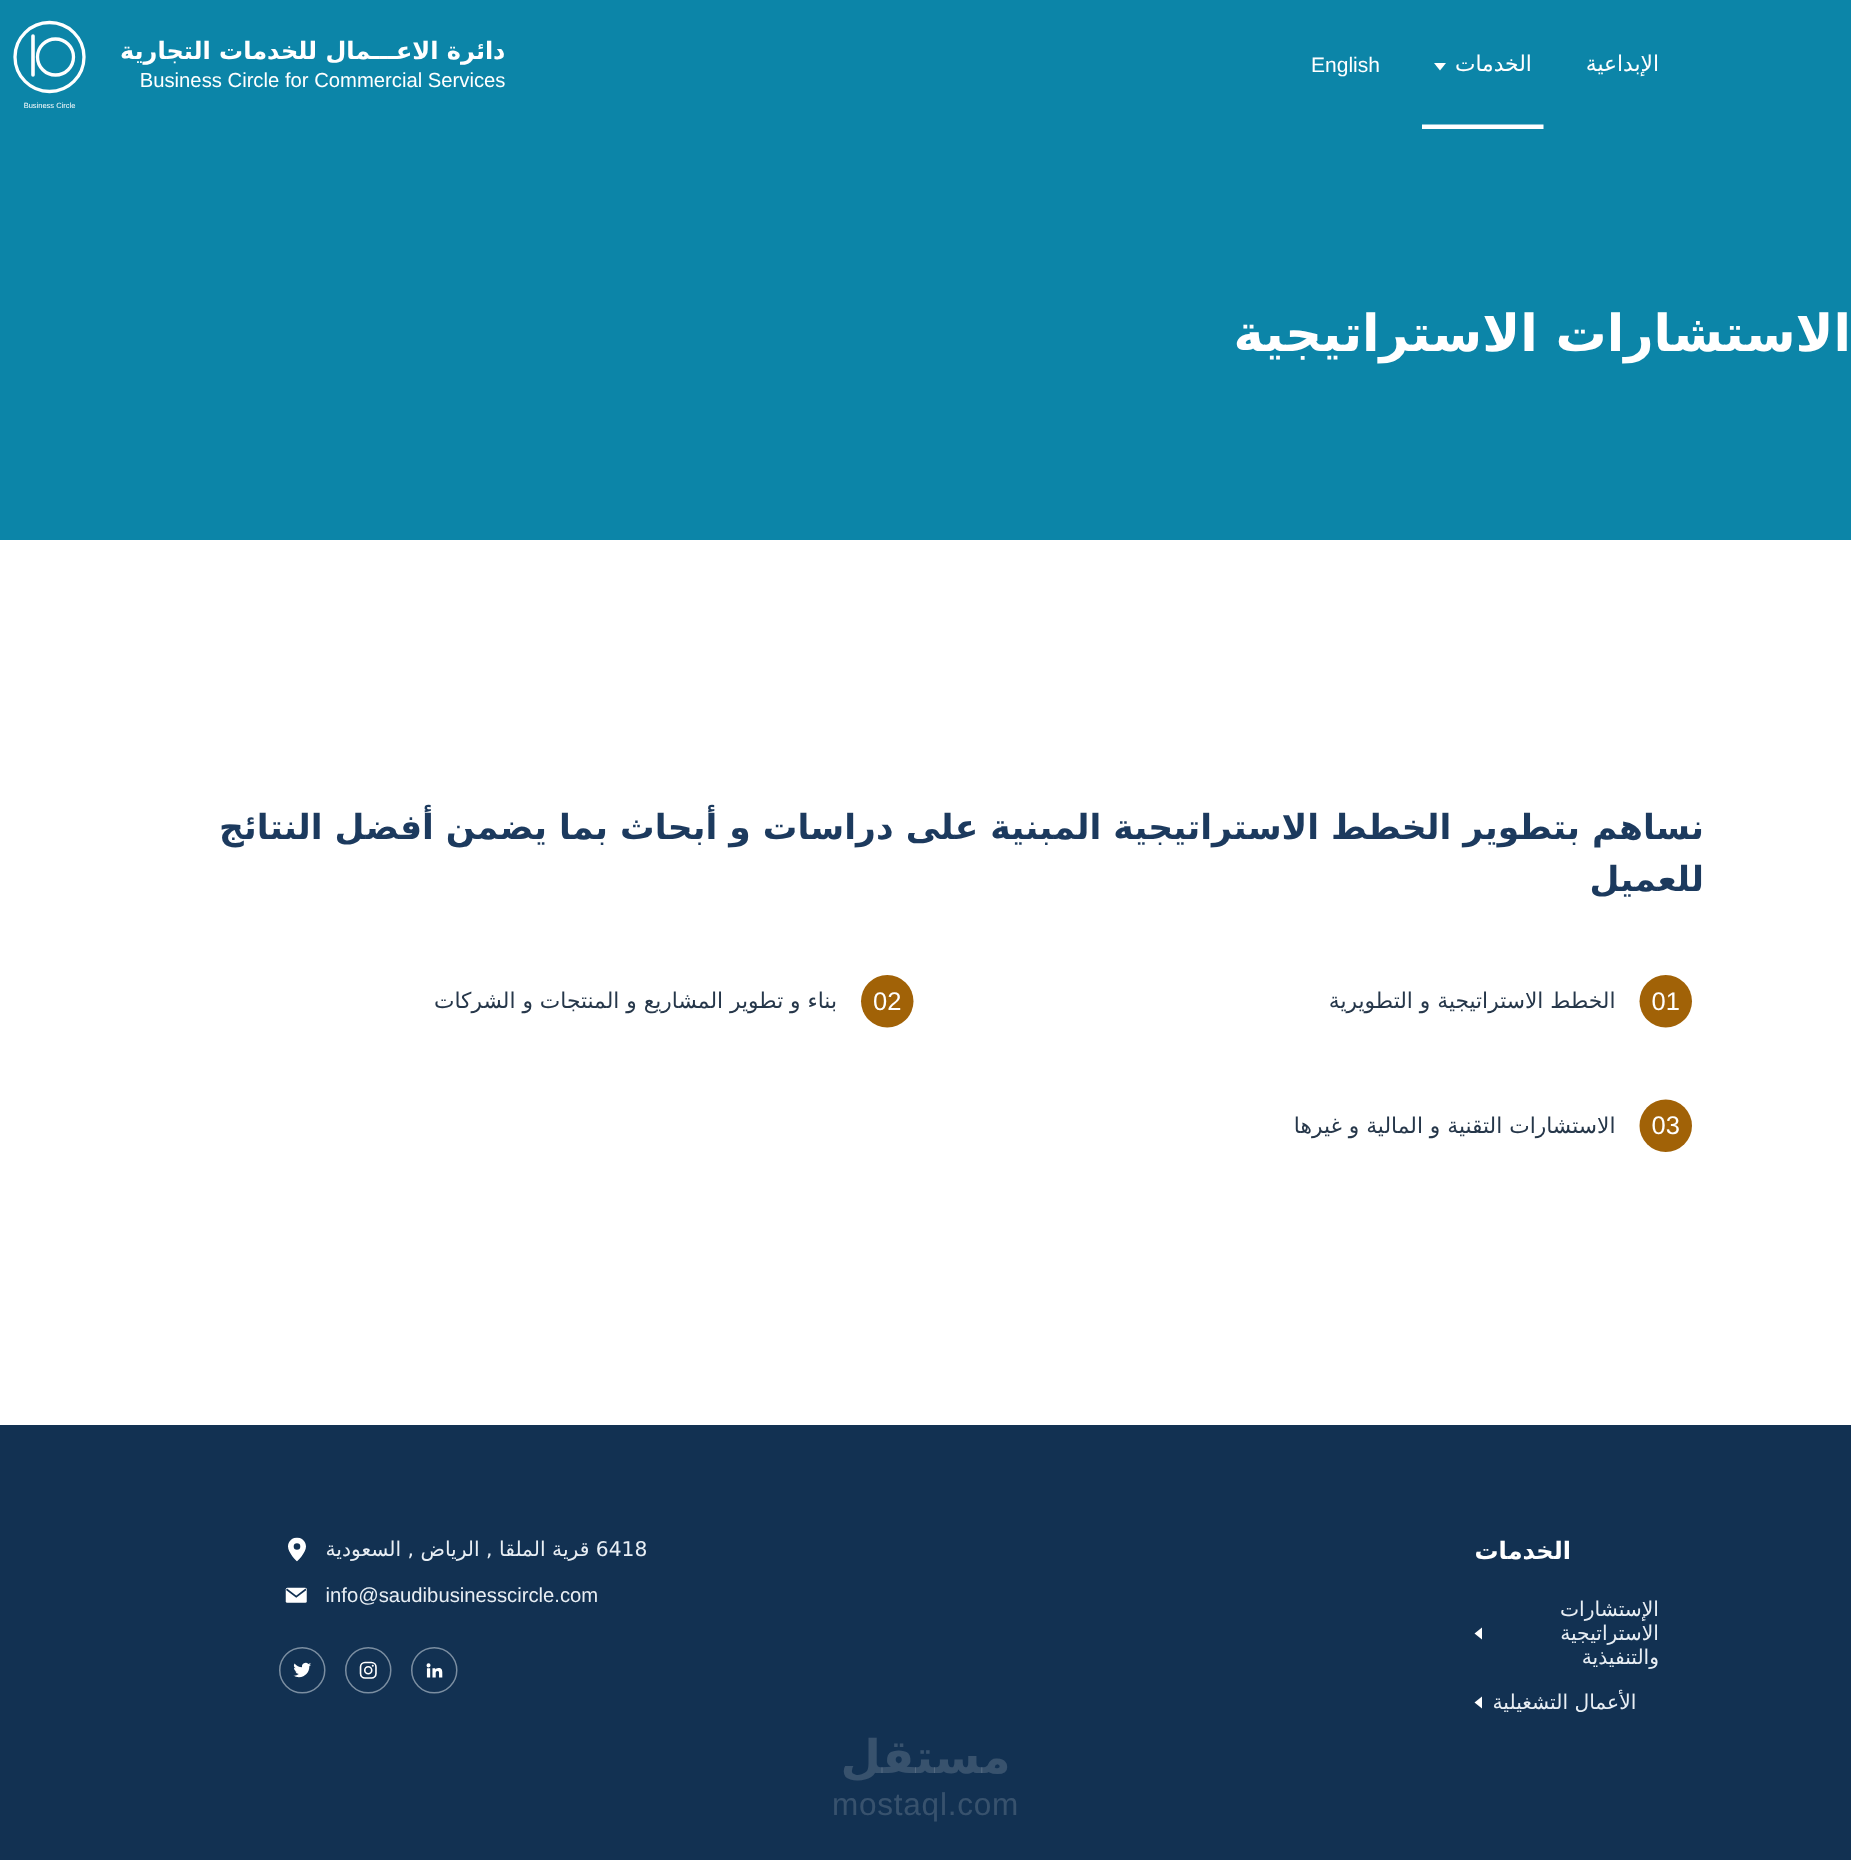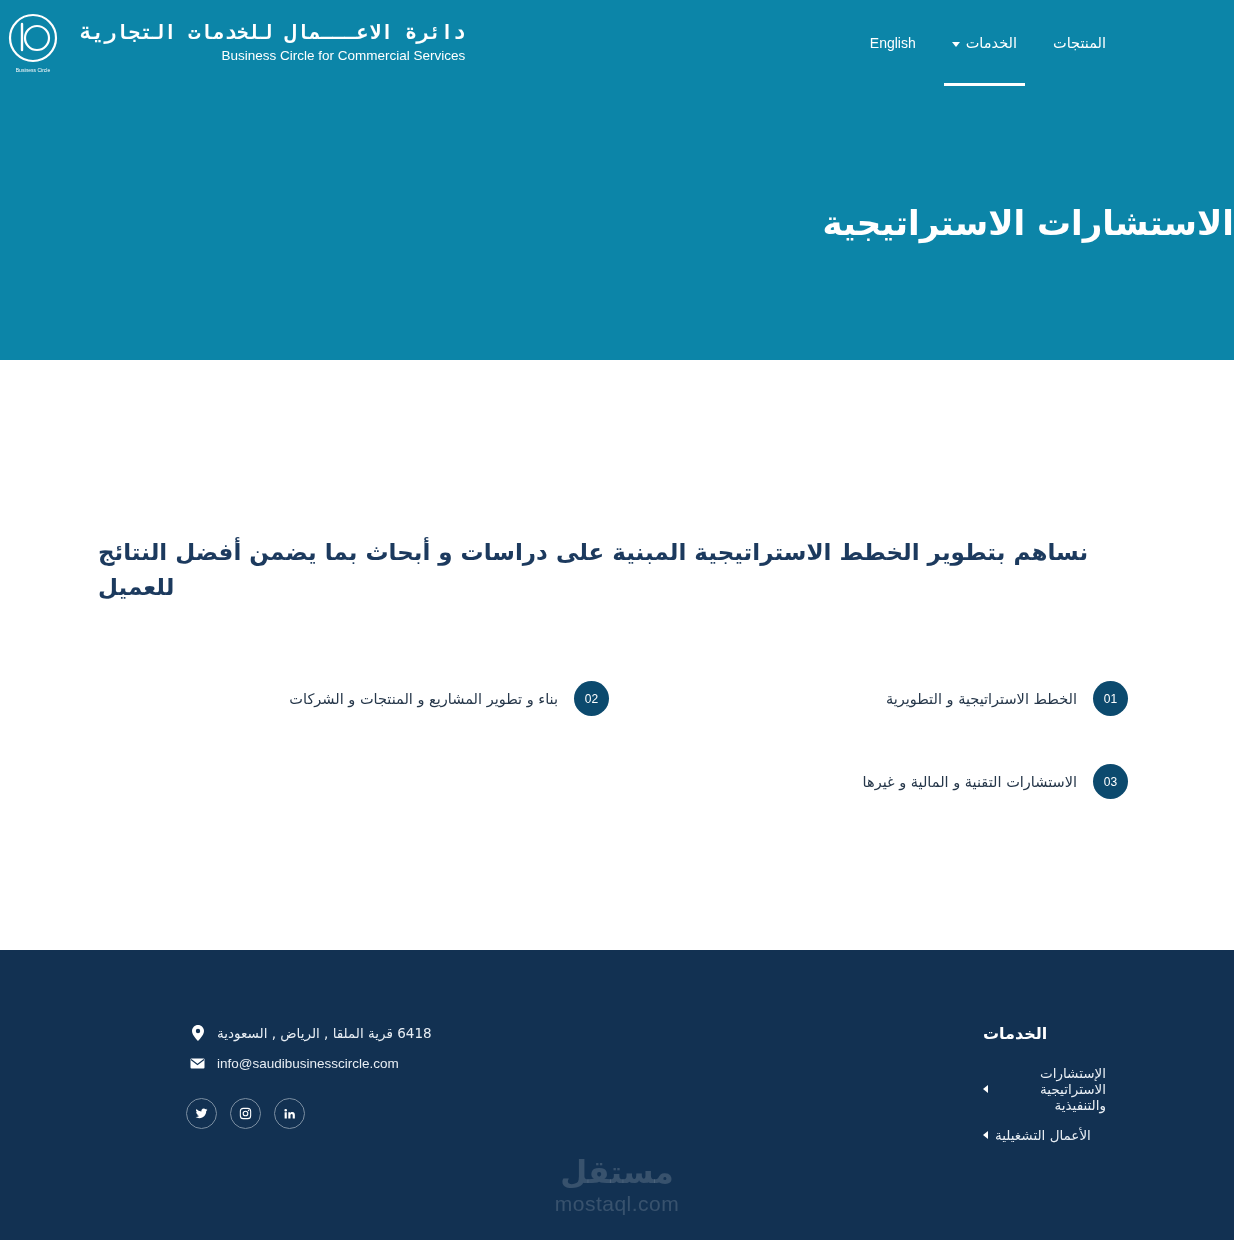--- a/index.html
+++ b/index.html
@@ -22,26 +22,25 @@
     position: relative;
   }
   .brand {
     display: flex;
     align-items: center;
     gap: 14px;
     direction: rtl;
   }
   .brand-text { text-align: right; color: #ffffff; }
   .brand-ar {
-    font-size: 20px;
+    font-size: 16px;
     font-weight: bold;
     letter-spacing: 0.5px;
     line-height: 1.35;
     white-space: nowrap;
-    font-family: Liberation Mono, monospace;
   }
   .brand-en {
     font-size: 13.5px;
     line-height: 1.35;
     white-space: nowrap;
     font-family: "Liberation Sans", sans-serif;
   }
   .logo-mark {
     width: 66px;
     height: 66px;
@@ -104,48 +103,48 @@
   }
 
   
   .main {
     height: 590px;
     background: #ffffff;
     padding: 175px 98px 0 98px;
     direction: rtl;
   }
   .main-heading {
-    text-align: left;
+    text-align: right;
     color: #1c3a5e;
     font-size: 23px;
     font-weight: bold;
     line-height: 1.5;
-    margin-bottom: 77px;
+    margin-bottom: 46px;
   }
   .items-grid {
     display: flex;
     flex-wrap: wrap;
     justify-content: flex-start;
   }
   .item {
     width: 50%;
     display: flex;
     align-items: center;
     justify-content: flex-start;
     gap: 16px;
     margin-bottom: 48px;
     padding-right: 8px;
   }
   .item-num {
     width: 35px;
     height: 35px;
     border-radius: 50%;
-    background: #0c4a6e;
-    color: #ffffff;
-    font-size: 12px;
+    background: #a16207;
+    color: #ffffff;
+    font-size: 17px;
     display: flex;
     align-items: center;
     justify-content: center;
     flex: 0 0 35px;
     font-family: "Liberation Sans", sans-serif;
   }
   .item-label {
     color: #26374a;
     font-size: 14.5px;
     white-space: nowrap;
@@ -247,21 +246,21 @@
   }
   .wm-ar { font-size: 31px; font-weight: bold; letter-spacing: 1px; }
   .wm-en { font-size: 21px; font-family: "Liberation Sans", sans-serif; letter-spacing: 0.5px; margin-top: 2px; }
 </style>
 </head>
 <body>
 
 <div class="header">
   <nav class="nav">
     <div class="nav-item">
-      <span>المنتجات</span>
+      <span>الإبداعية</span>
     </div>
     <div class="nav-item active">
       <span>الخدمات</span>
       <span class="caret"></span>
     </div>
     <div class="nav-item en">
       <span>English</span>
     </div>
   </nav>
 

